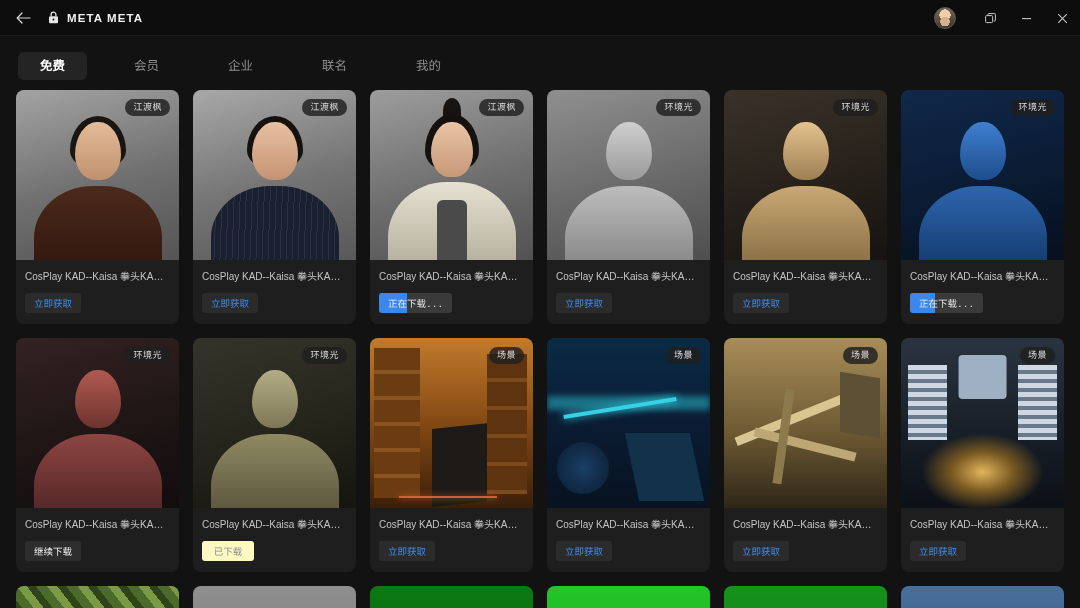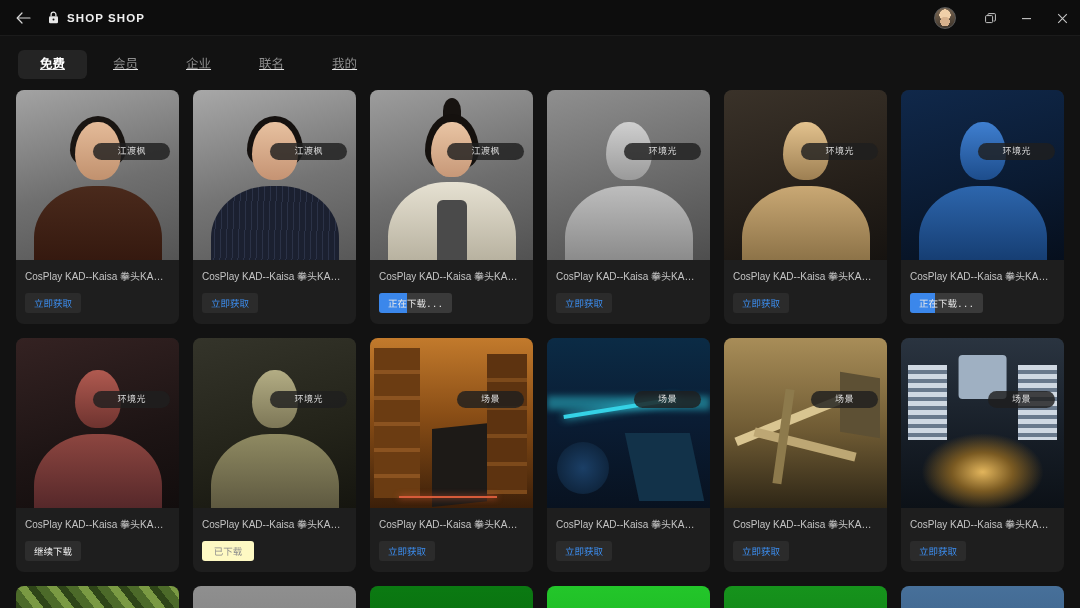--- a/index.html
+++ b/index.html
@@ -62,25 +62,24 @@
   .wbtn {
     width: 36px; height: 36px;
     display: flex; align-items: center; justify-content: center;
     color: #c6c6c6;
     cursor: pointer;
   }
 
   
   .tabbar {
     display: flex;
-    align-items: flex-start;
-    gap: 4px;
+    align-items: flex-end;
+    gap: 25px;
     padding: 14px 0 10px 18px;
     height: 54px;
-    text-decoration: underline;
   }
   .tab {
     font-size: 12.5px;
     color: #8e8e8e;
     padding: 8px 22px;
     border-radius: 6px;
     cursor: pointer;
     white-space: nowrap;
     line-height: 1;
   }
@@ -113,26 +112,25 @@
     position: relative;
     height: 170px;
     overflow: hidden;
   }
   .badge {
     position: absolute;
     top: 9px; right: 9px;
     background: rgba(30,30,30,.82);
     color: #dcdcdc;
     font-size: 9px;
-    padding: 3px 24px;
+    padding: 3px 8px;
     border-radius: 9px;
     letter-spacing: .5px;
     line-height: 1.2;
     z-index: 4;
-    margin-top: 44px;
   }
   .meta {
     padding: 10px 9px 11px 9px;
   }
   .cname {
     font-size: 10px;
     color: #c4c4c4;
     white-space: nowrap;
     overflow: hidden;
     text-overflow: ellipsis;
@@ -191,21 +189,21 @@
       <path d="M1.4 6H14" stroke="#d8d8d8" stroke-width="1.2" stroke-linecap="round"></path>
     </svg>
   </div>
   <div class="tb-lock">
     <svg width="11" height="13" viewBox="0 0 11 13" aria-hidden="true">
       <rect x="1" y="5.2" width="9" height="7" rx="1.3" fill="#e8e8e8"></rect>
       <path d="M3.1 5.2V3.6a2.4 2.4 0 014.8 0v1.6" stroke="#e8e8e8" stroke-width="1.25" fill="none"></path>
       <circle cx="5.5" cy="8.6" r="1" fill="#0d0d0d"></circle>
     </svg>
   </div>
-  <div class="tb-title">SHOP SHOP</div>
+  <div class="tb-title">META META</div>
 
   <div class="tb-right">
     <div class="avatar"></div>
     <div class="wbtn">
       <svg width="11" height="11" viewBox="0 0 11 11" aria-hidden="true">
         <rect x="0.6" y="2.6" width="7" height="7" rx="1" stroke="#c6c6c6" stroke-width="1" fill="none"></rect>
         <path d="M3 2.4V1.4a.8.8 0 01.8-.8h5.8a.8.8 0 01.8.8v5.8a.8.8 0 01-.8.8H8.6" stroke="#c6c6c6" stroke-width="1" fill="none"></path>
       </svg>
     </div>
     <div class="wbtn">

